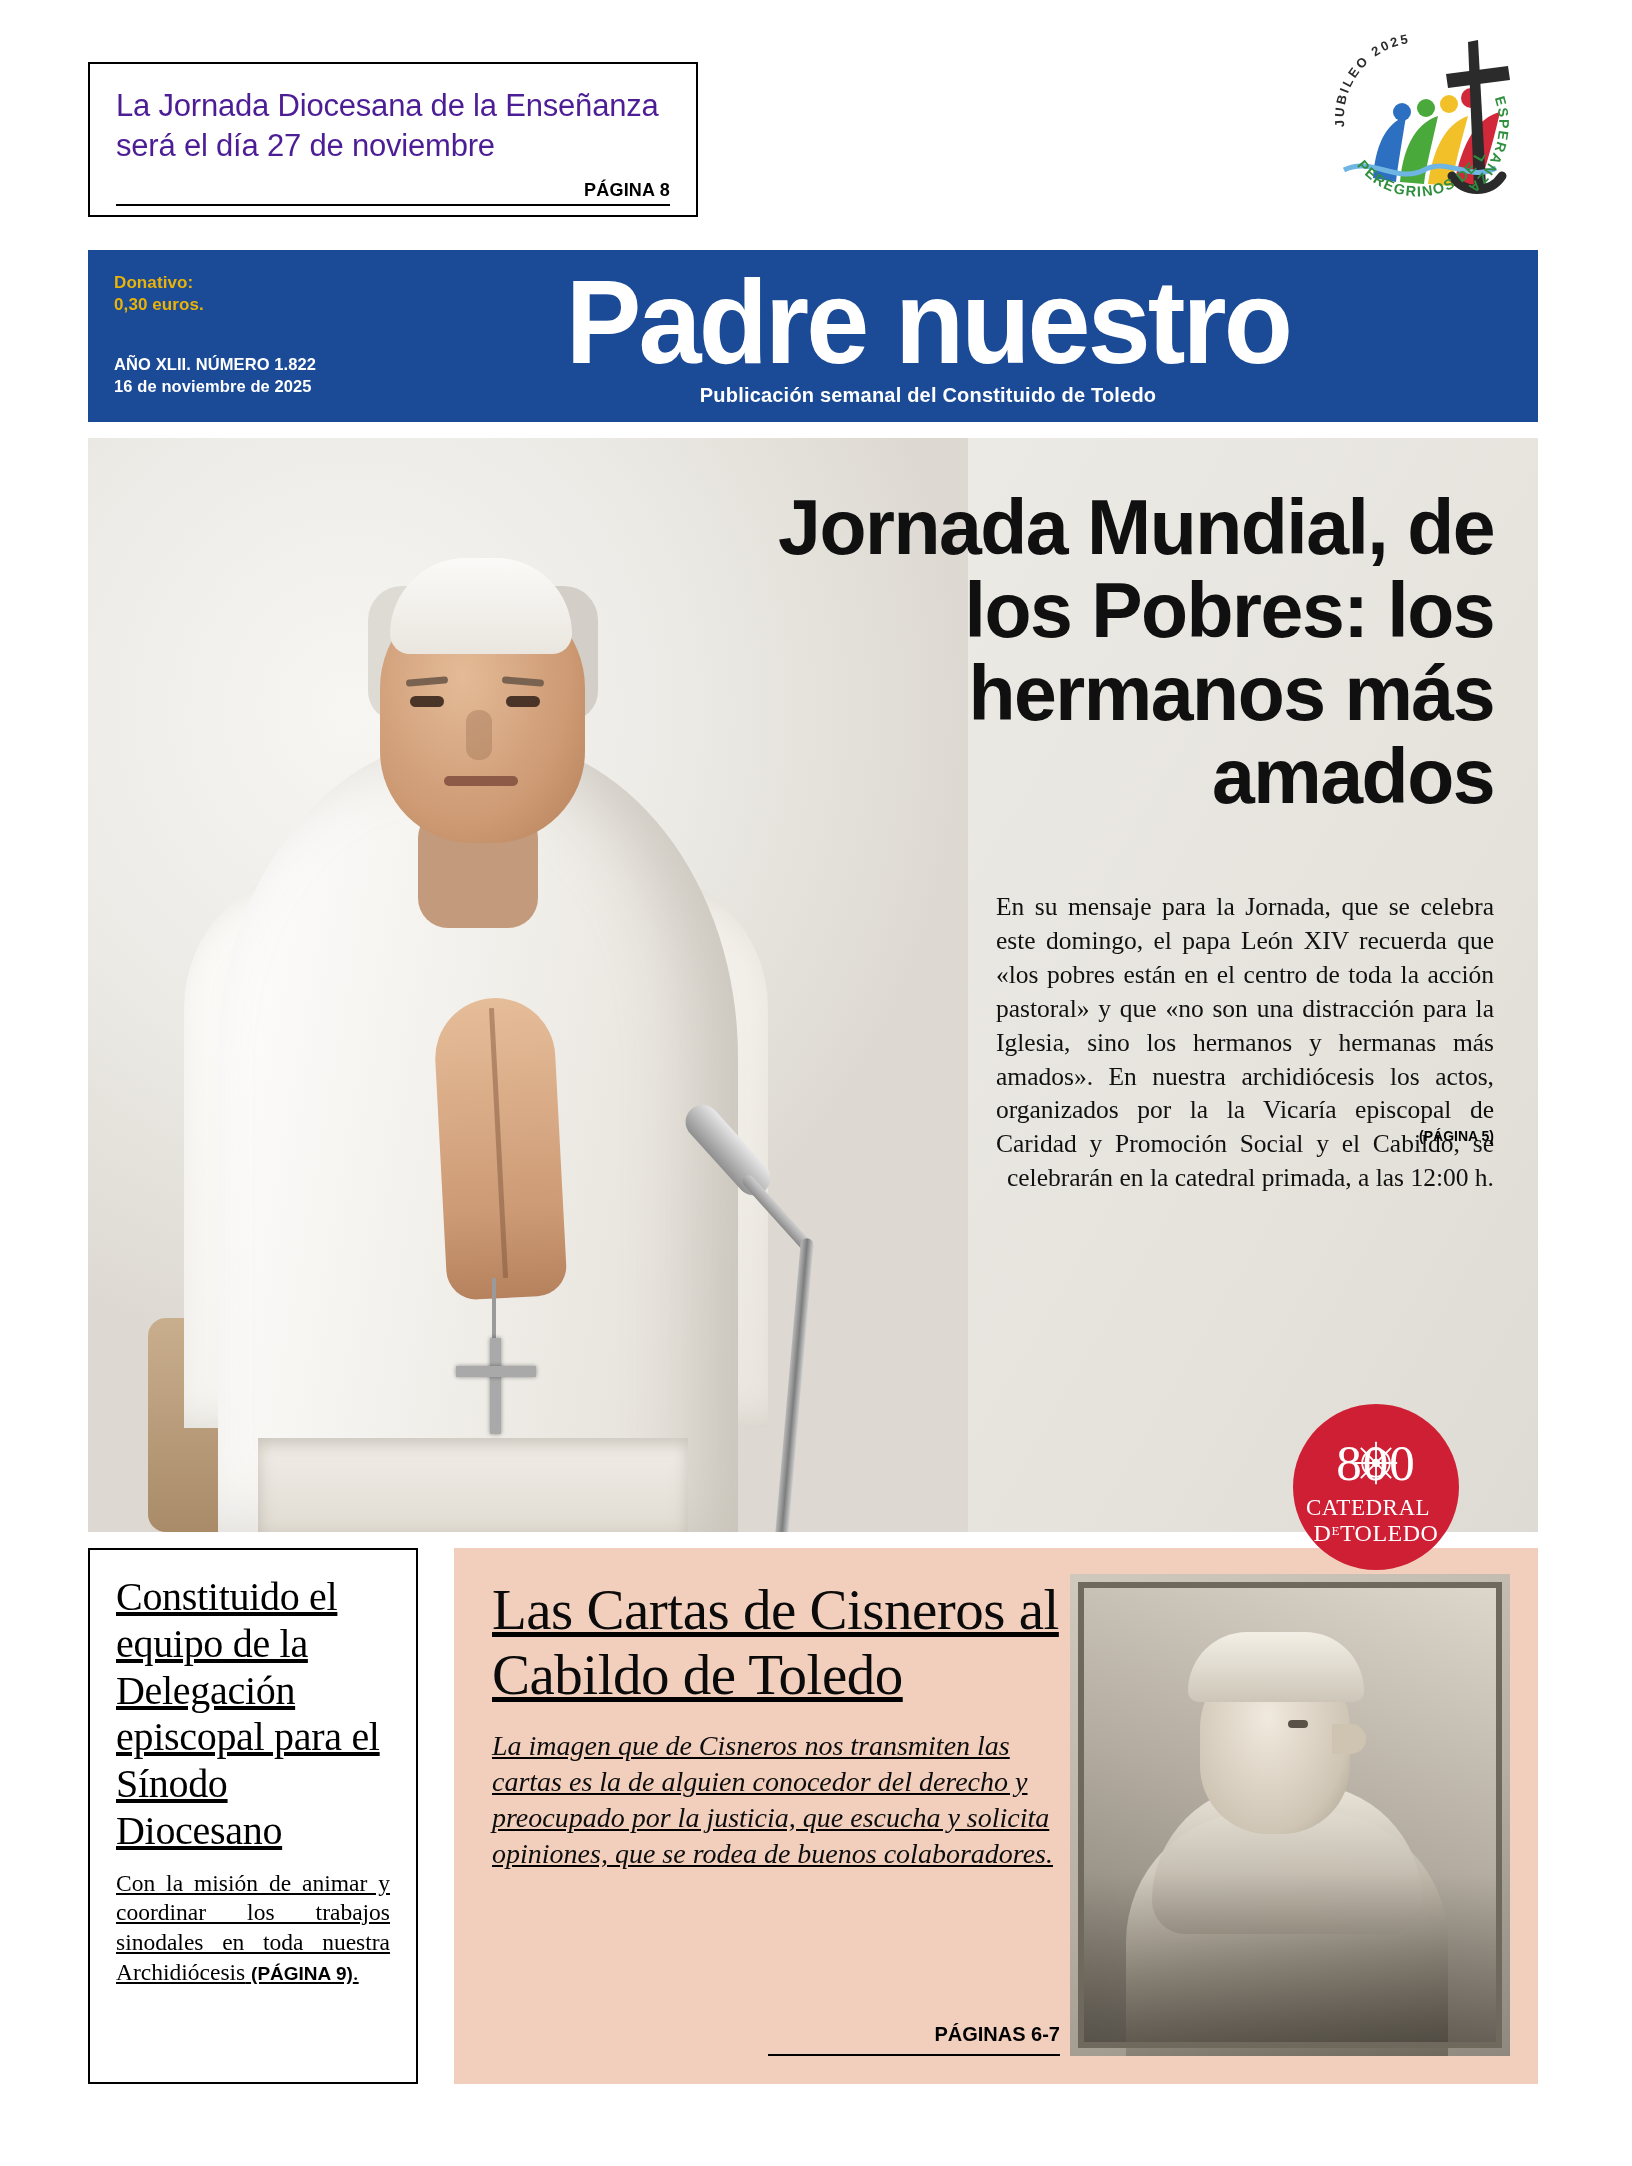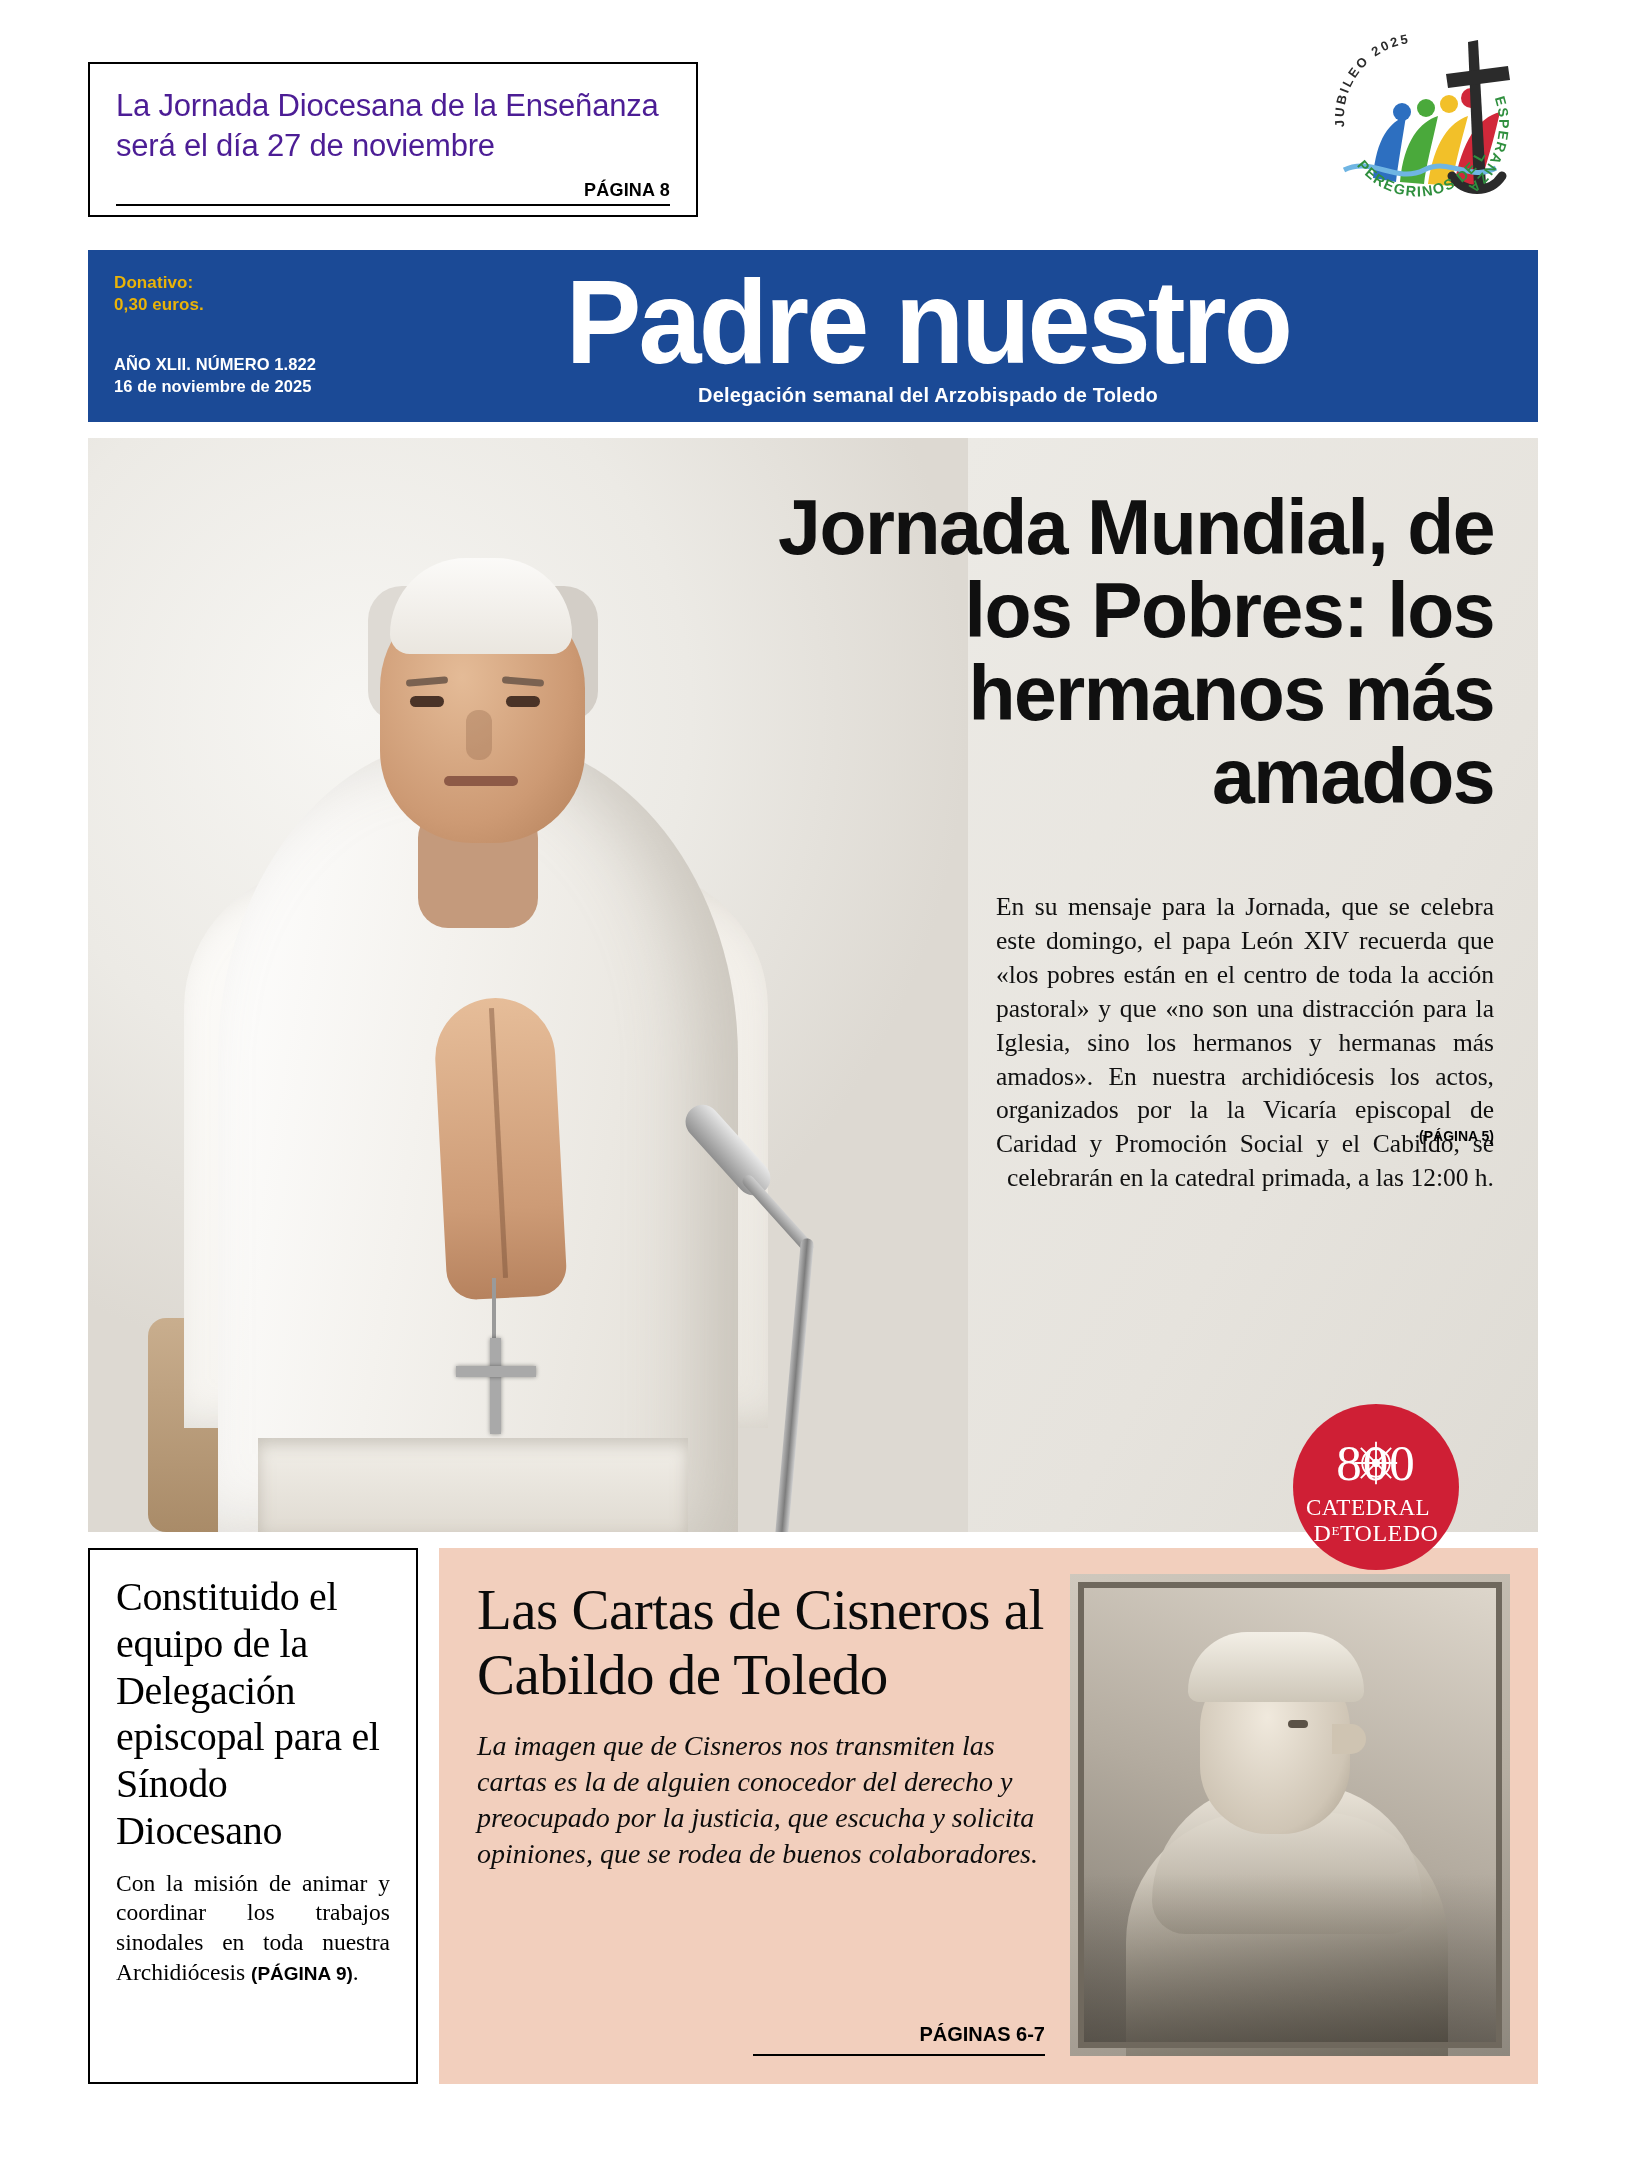--- a/index.html
+++ b/index.html
@@ -241,21 +241,22 @@
   }
 
   
   .bottom-row {
     position: absolute;
     left: 88px;
     top: 1548px;
     width: 1450px;
     height: 536px;
     display: flex;
-    gap: 21px;
+    gap: 36px;
+    text-decoration: underline;
   }
   .syn-box {
     width: 330px;
     border: 2px solid #000;
     background: #fff;
     padding: 24px 26px 20px 26px;
   }
   .syn-title {
     font-family: "Liberation Serif", serif;
     font-size: 40px;
@@ -625,21 +626,21 @@
         <span>Donativo:</span><br>
         <span>0,30 euros.</span>
       </div>
     </div>
     <div class="issue">
       <span>AÑO XLII. NÚMERO 1.822</span><br>
       <span>16 de noviembre de 2025</span>
     </div>
     <div class="masthead-center">
       <div class="mast-title">Padre nuestro</div>
-      <div class="mast-sub">Delegación semanal del Arzobispado de Toledo</div>
+      <div class="mast-sub">Publicación semanal del Constituido de Toledo</div>
     </div>
   </div>
 
   <div class="hero">
 
     <div class="hero-photo">
       <div class="pope-bg"></div>
       <div class="chair"></div>
       <div class="pope-shoulderL"></div>
       <div class="pope-shoulderR"></div>

